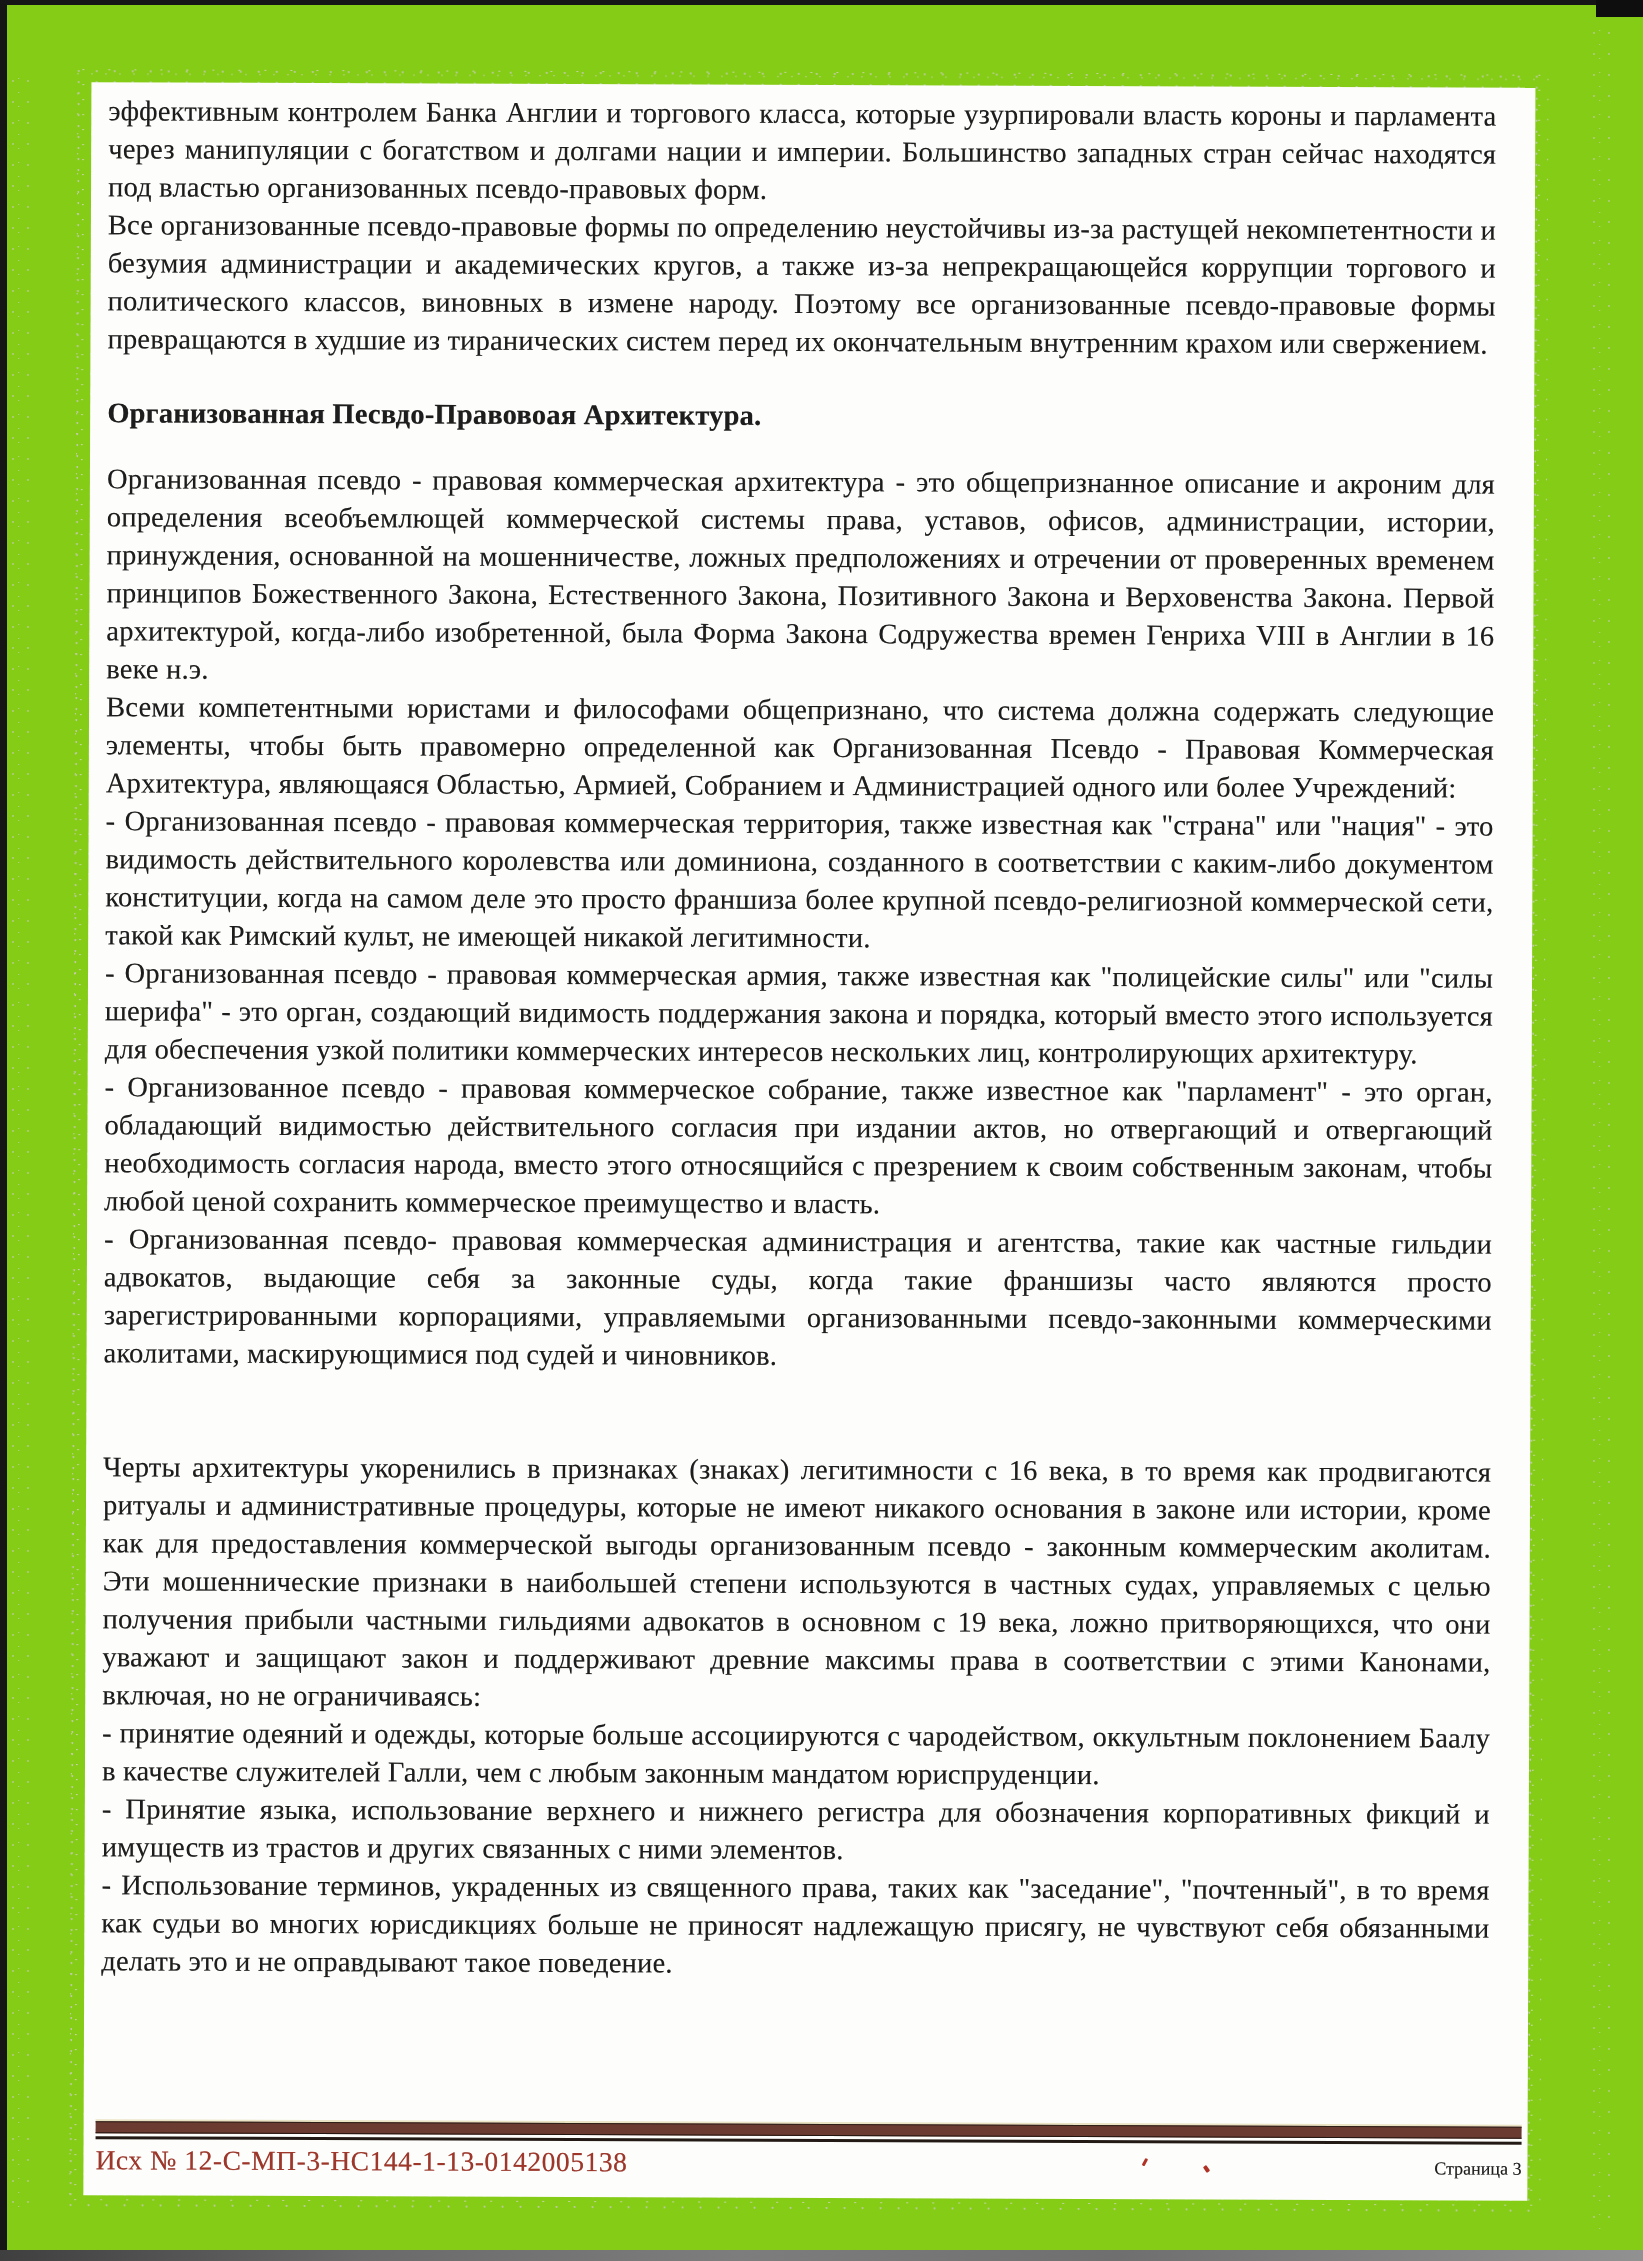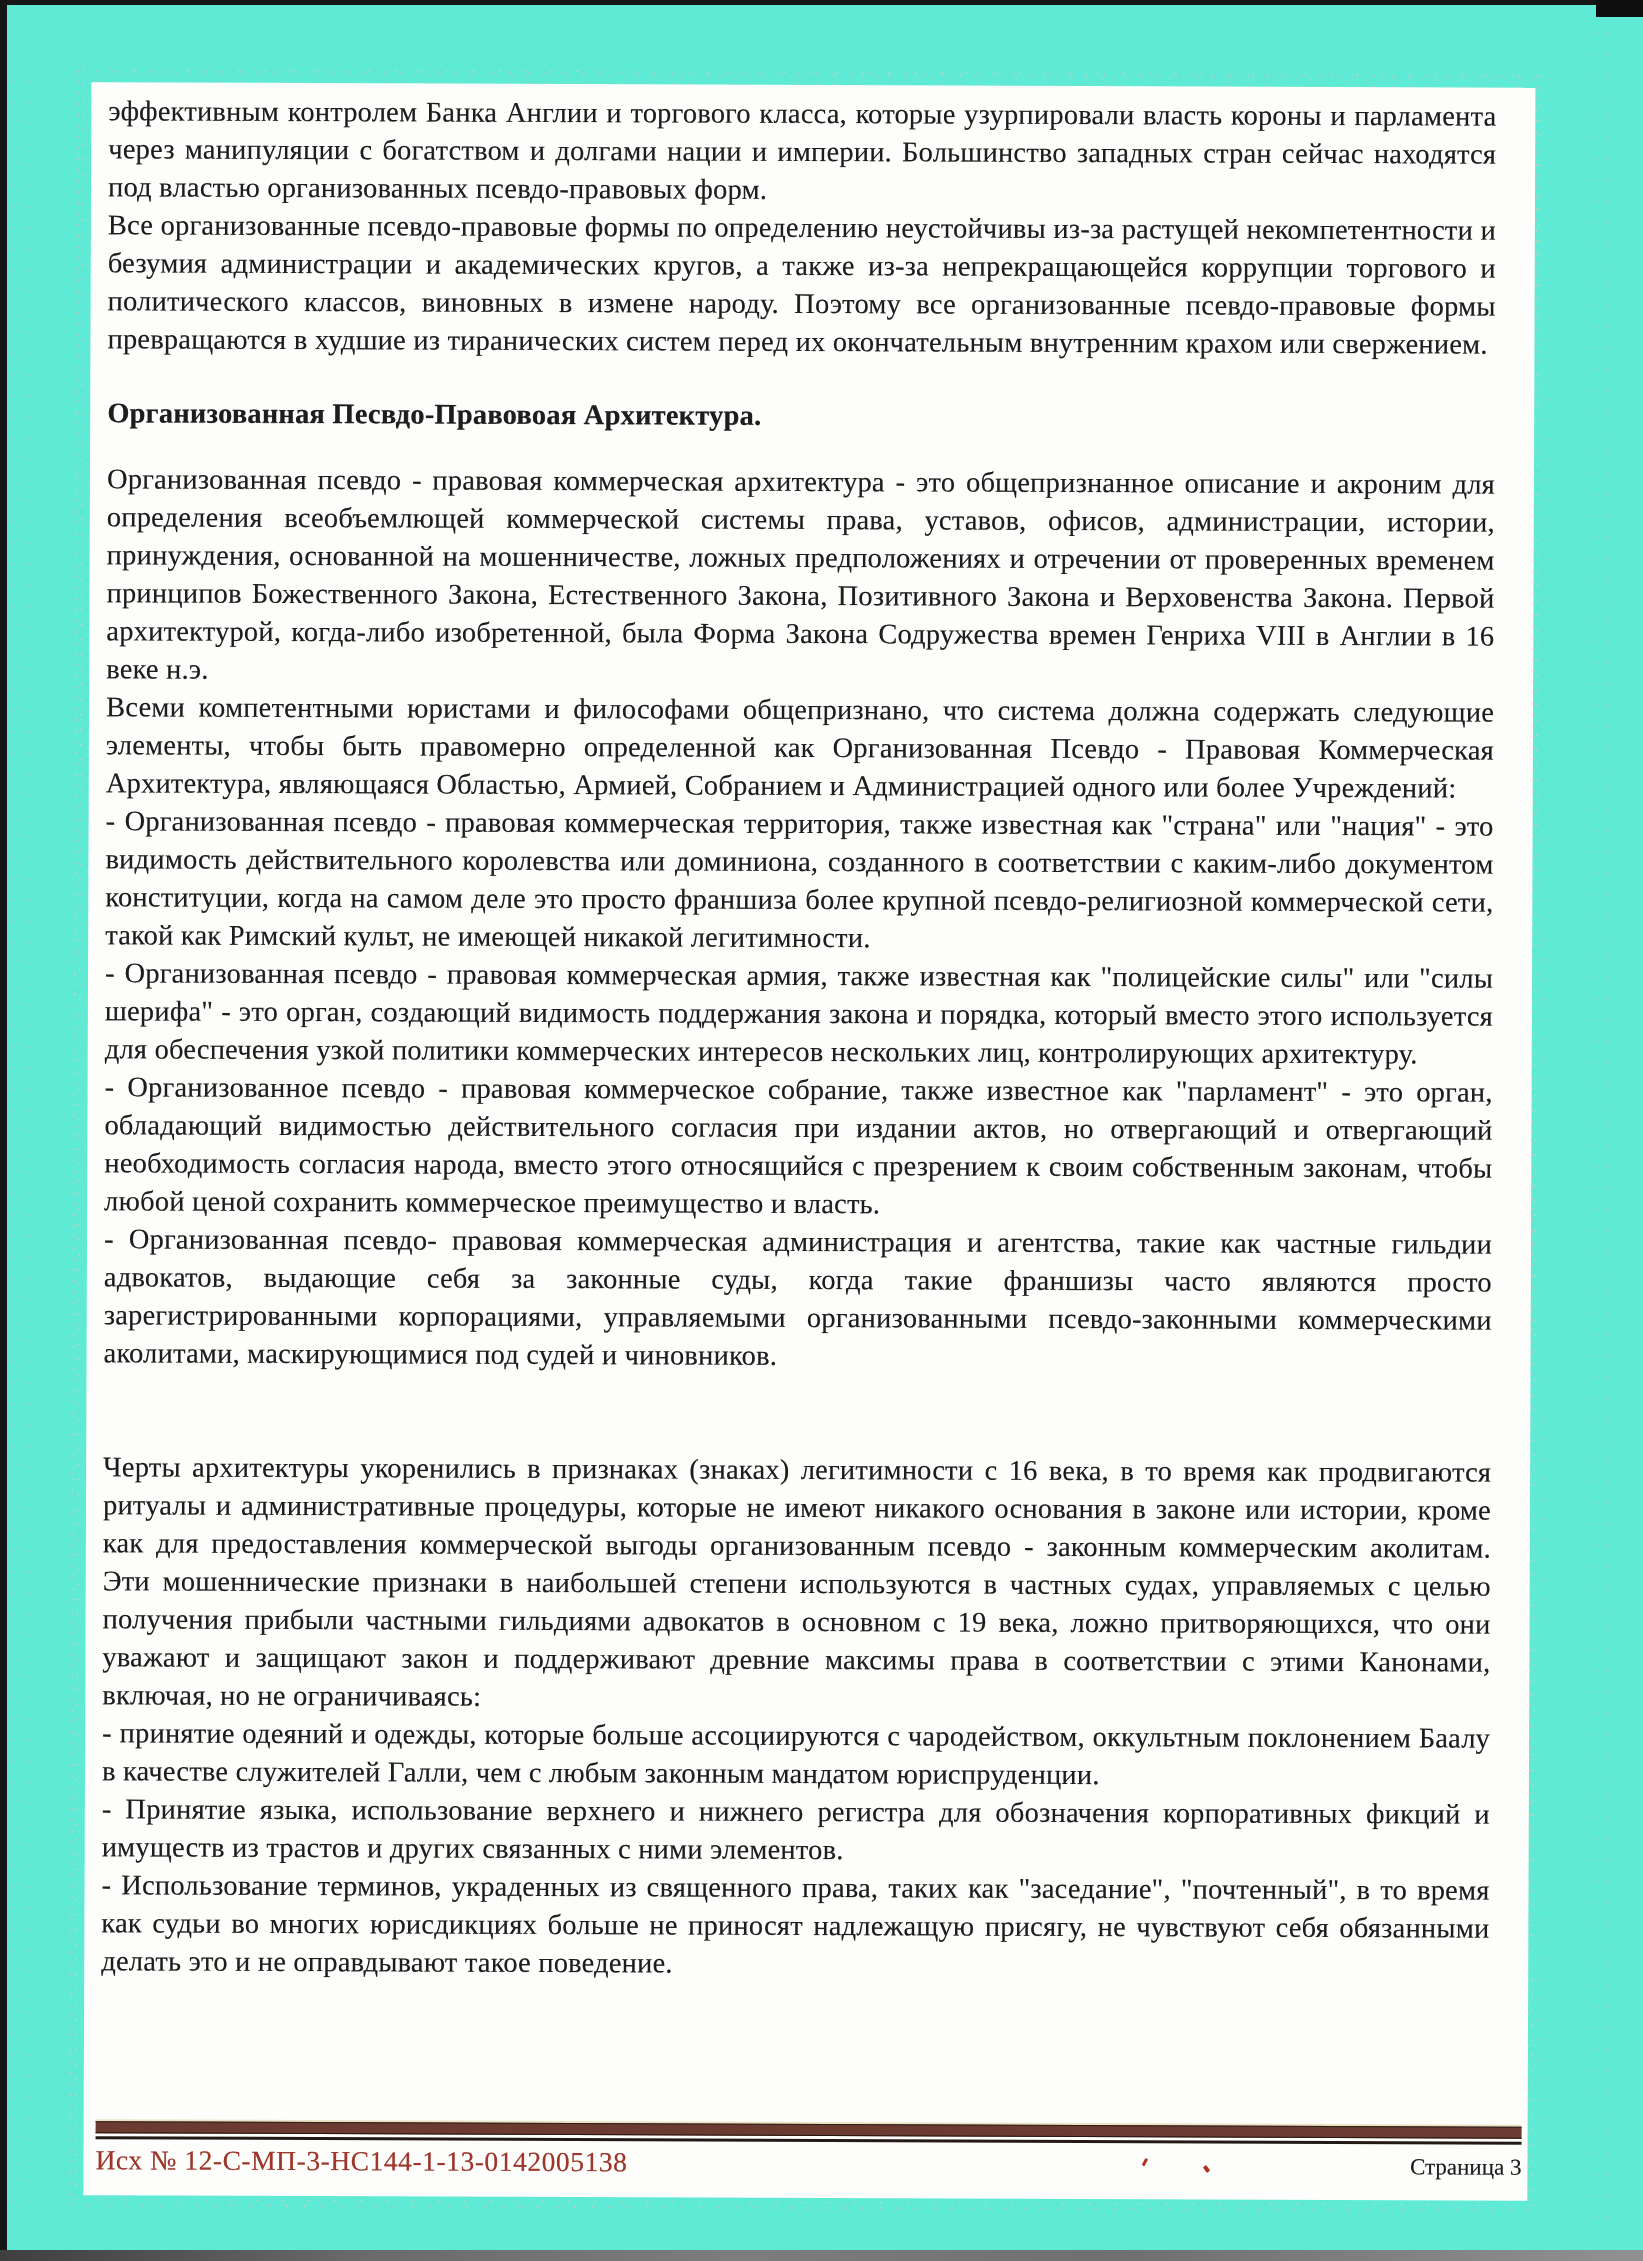--- a/index.html
+++ b/index.html
@@ -2,21 +2,21 @@
 <html style="font-size:7.7px"><head>
 <meta charset="utf-8">
 <style>
   html,body{margin:0;padding:0;}
   body{
     width:1644px;height:2261px;
     background:#ffffff;
     font-family:"Liberation Serif","DejaVu Serif",serif;
     position:relative;overflow:hidden;
   }
-  .scan{position:absolute;inset:0;background:#5eead4;}
+  .scan{position:absolute;inset:0;background:#84cc16;}
 
   
   .edge-top{position:absolute;top:0;left:0;width:1600px;height:4.8px;background:#161616;}
   .edge-top-right{position:absolute;top:0;left:1596px;width:47px;height:17.4px;background:#0e0e0e;}
   .edge-left{position:absolute;top:3.9px;left:0;width:6.8px;height:2248px;background:#151515;}
   .edge-bottom{position:absolute;bottom:0;left:0;width:1644px;height:10.6px;
     background:linear-gradient(90deg,#3f3f3f 0%,#6a6a6a 22%,#7d7d7d 45%,#6f6f6f 68%,#919191 100%);}
 
   
   .noise-col{position:absolute;width:22px;opacity:.55;
@@ -50,21 +50,21 @@
   
   .footer-rule{position:absolute;left:99px;top:2122px;width:1426px;}
   .rule-cream{height:1.9px;background:#e9e3c4;}
   .rule-maroon{height:10.6px;background:#6b3a30;border-top:1px solid #2e2019;border-bottom:1px solid #23150f;}
   .rule-gap{height:2.9px;}
   .rule-black{height:2.9px;background:#241a15;}
   .footer-line{position:absolute;left:99px;top:2147px;width:1426px;
     display:flex;justify-content:space-between;align-items:baseline;}
   .footer-ref{font-size:27.6px;color:#9e362a;letter-spacing:0.5px;
     text-shadow:0.2px 0.2px 0.3px rgba(130,40,30,.5);}
-  .footer-page{font-size:23px;color:#1d1d1d;text-shadow:0.2px 0.2px 0.3px rgba(25,25,25,.45);}
+  .footer-page{font-size:18px;color:#1d1d1d;text-shadow:0.2px 0.2px 0.3px rgba(25,25,25,.45);}
 
   
   .ink-speck{position:absolute;background:#b03226;border-radius:1px;}
   .speck-a{left:1147px;top:2157px;width:3.4px;height:7.7px;transform:rotate(28deg);}
   .speck-b{left:1208px;top:2164px;width:3.9px;height:6.8px;transform:rotate(-35deg);}
 </style>
 </head>
 <body>
 
 <div class="scan">

